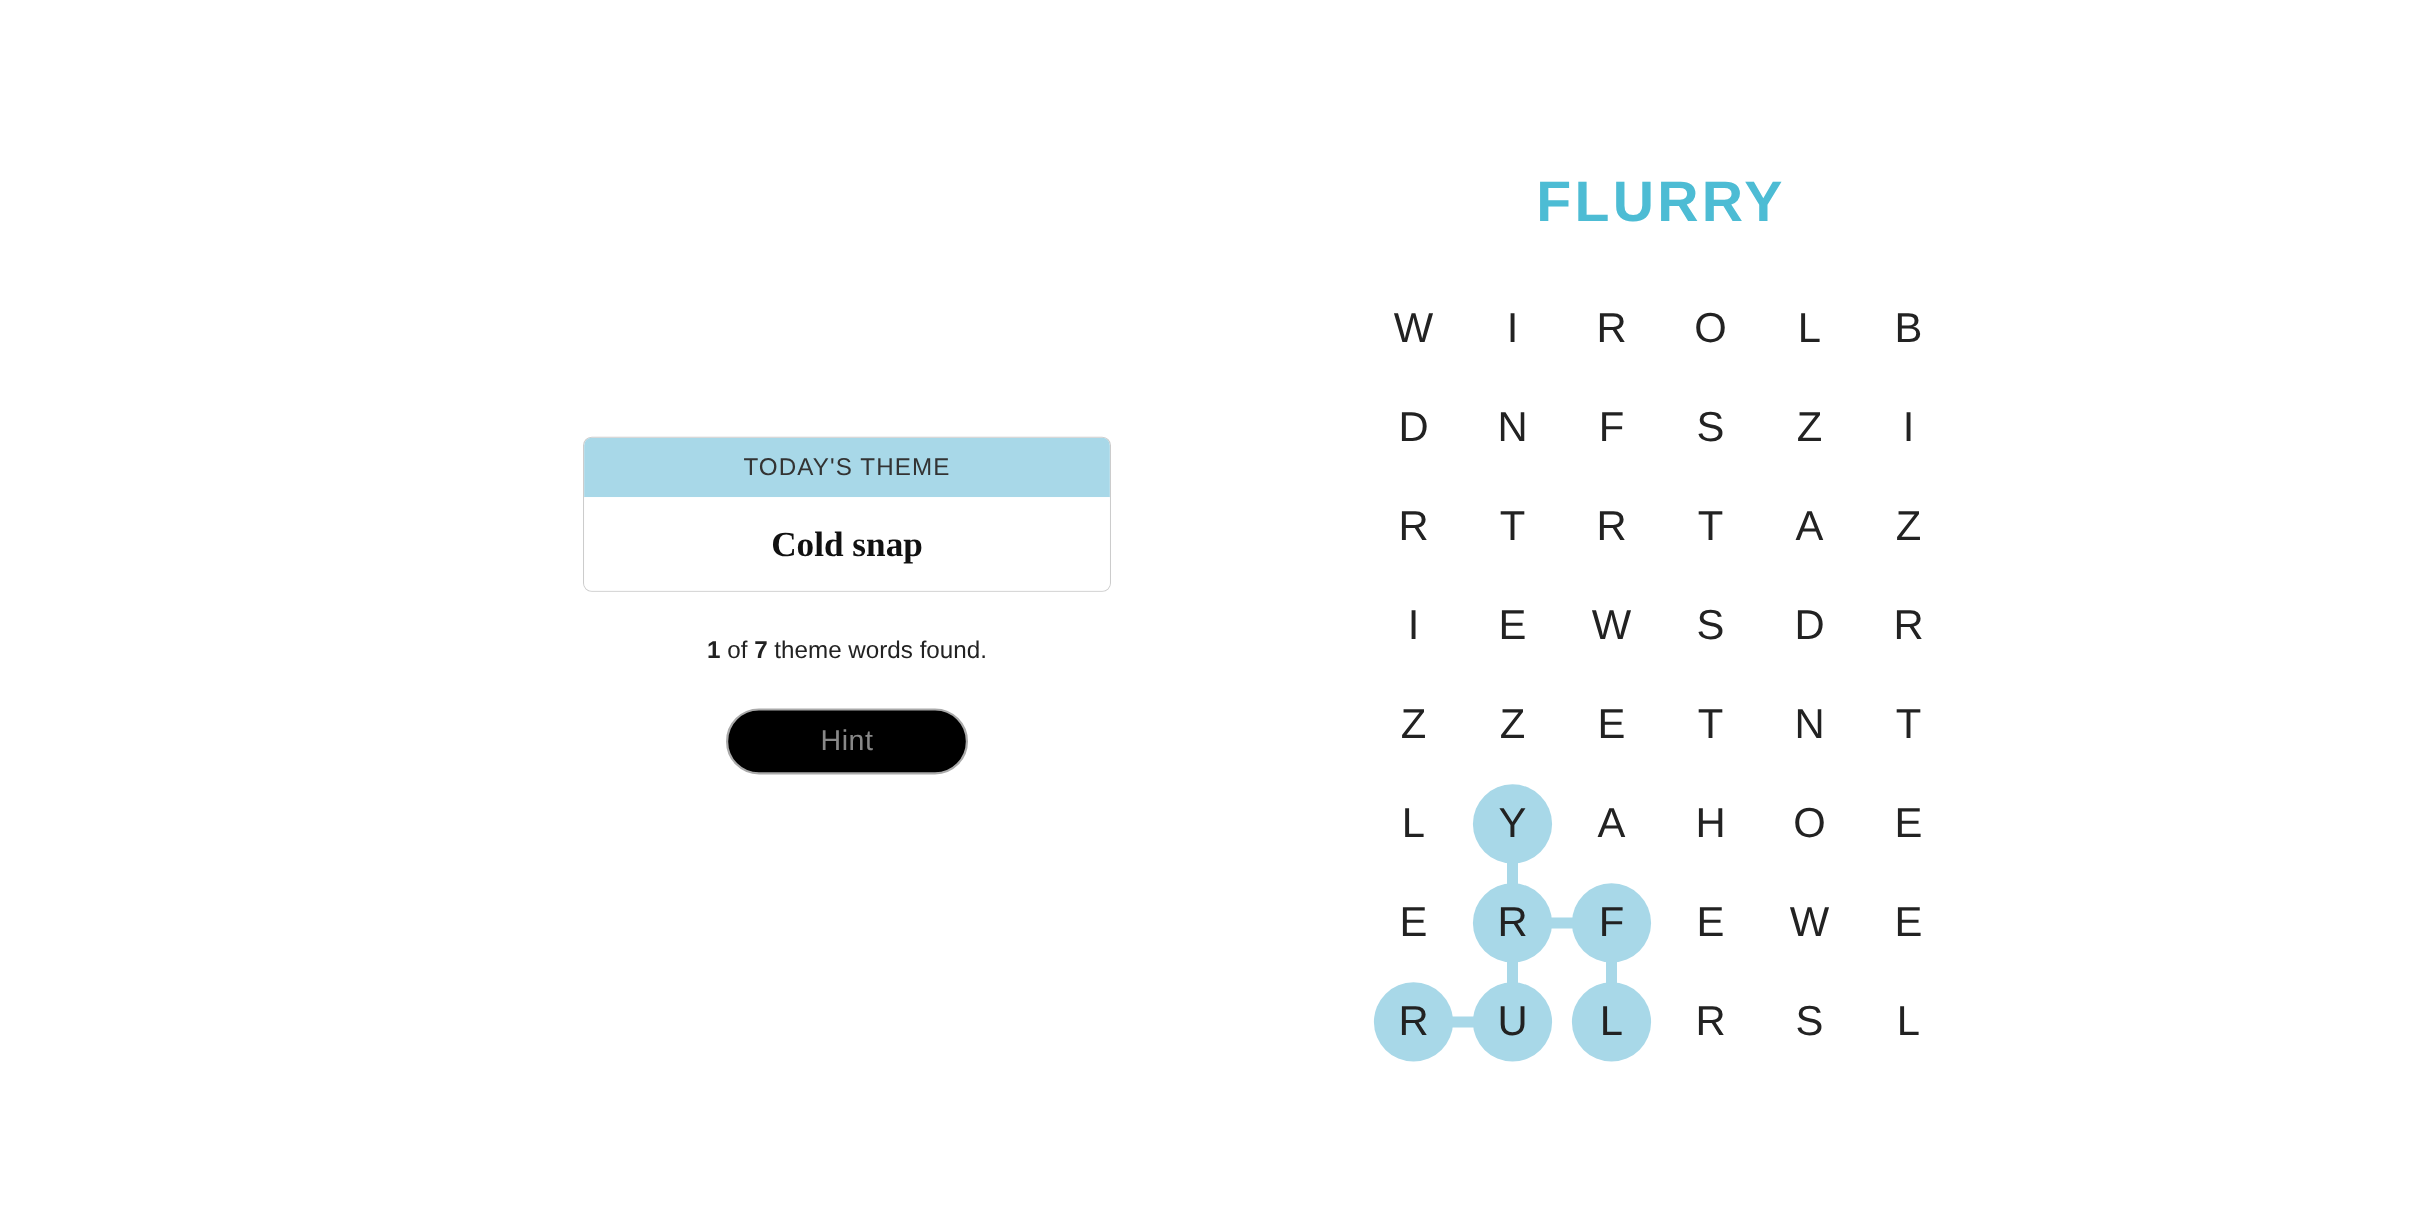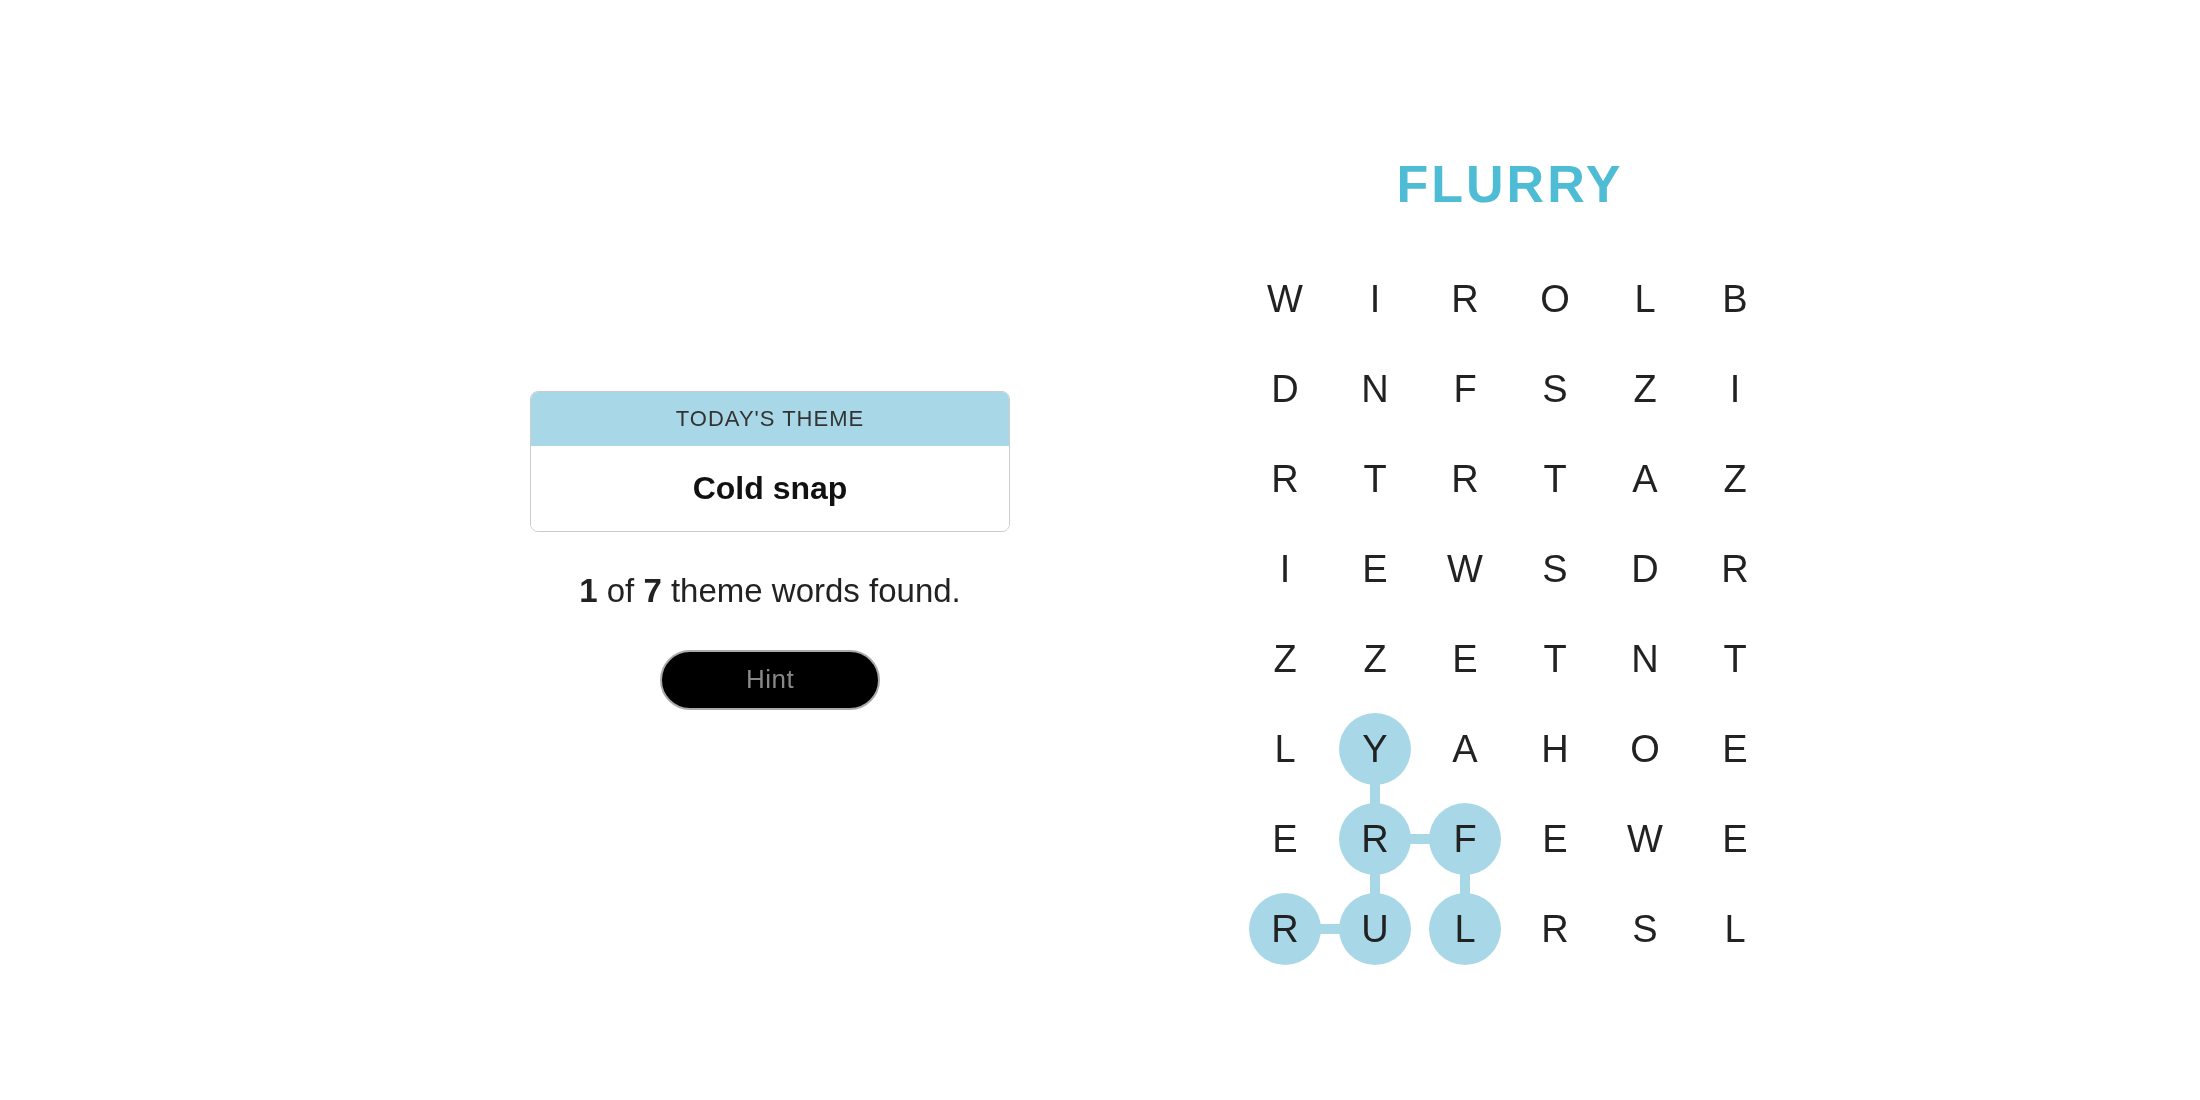--- a/index.html
+++ b/index.html
@@ -54,29 +54,29 @@
       color: #333333;
     }
 
     .theme-card-body {
       padding: 24px 20px;
       text-align: center;
       background: #ffffff;
     }
 
     .theme-word {
-      font-family: Liberation Sans, sans-serif;
+      font-family: Liberation Serif, serif;
       font-size: 32px;
       font-weight: 700;
       color: #111111;
     }
 
     .progress-text {
       font-family: Arial, sans-serif;
-      font-size: 33px;
+      font-size: 22px;
       color: #222222;
     }
 
     .progress-text .bold {
       font-weight: 700;
     }
 
     .hint-button {
       width: 220px;
       height: 60px;

